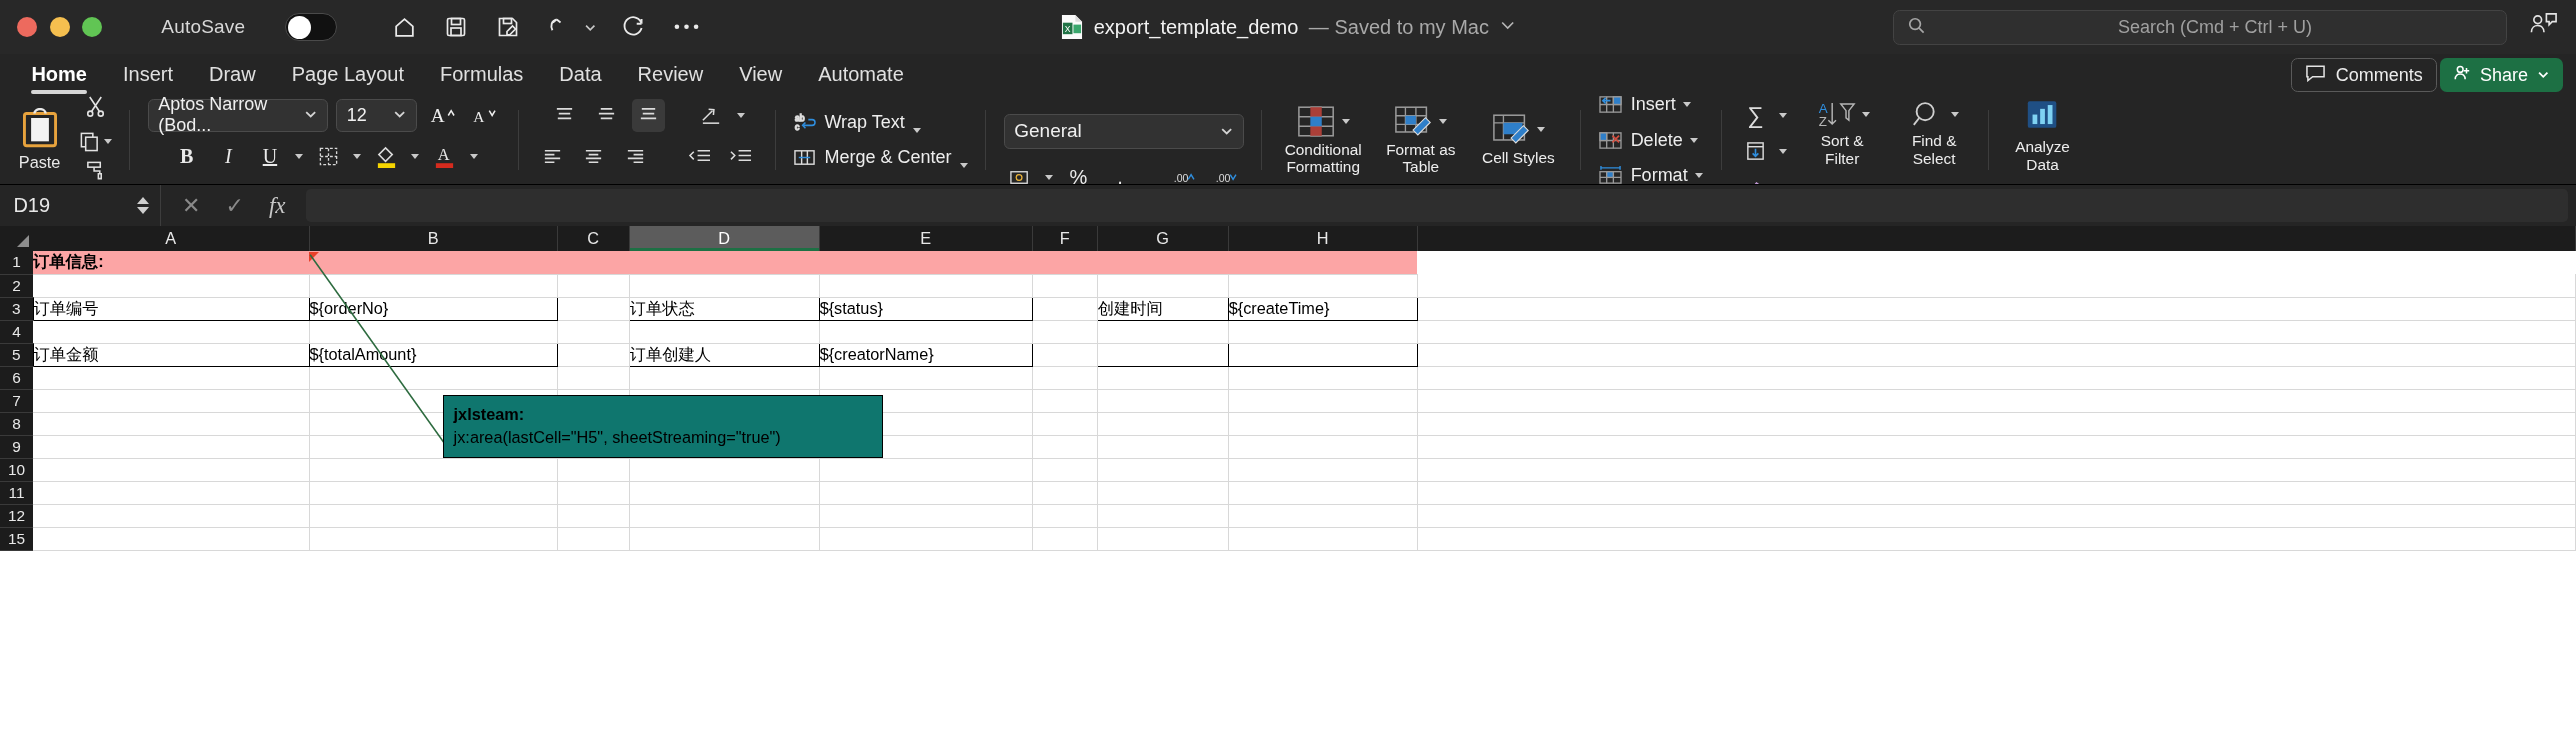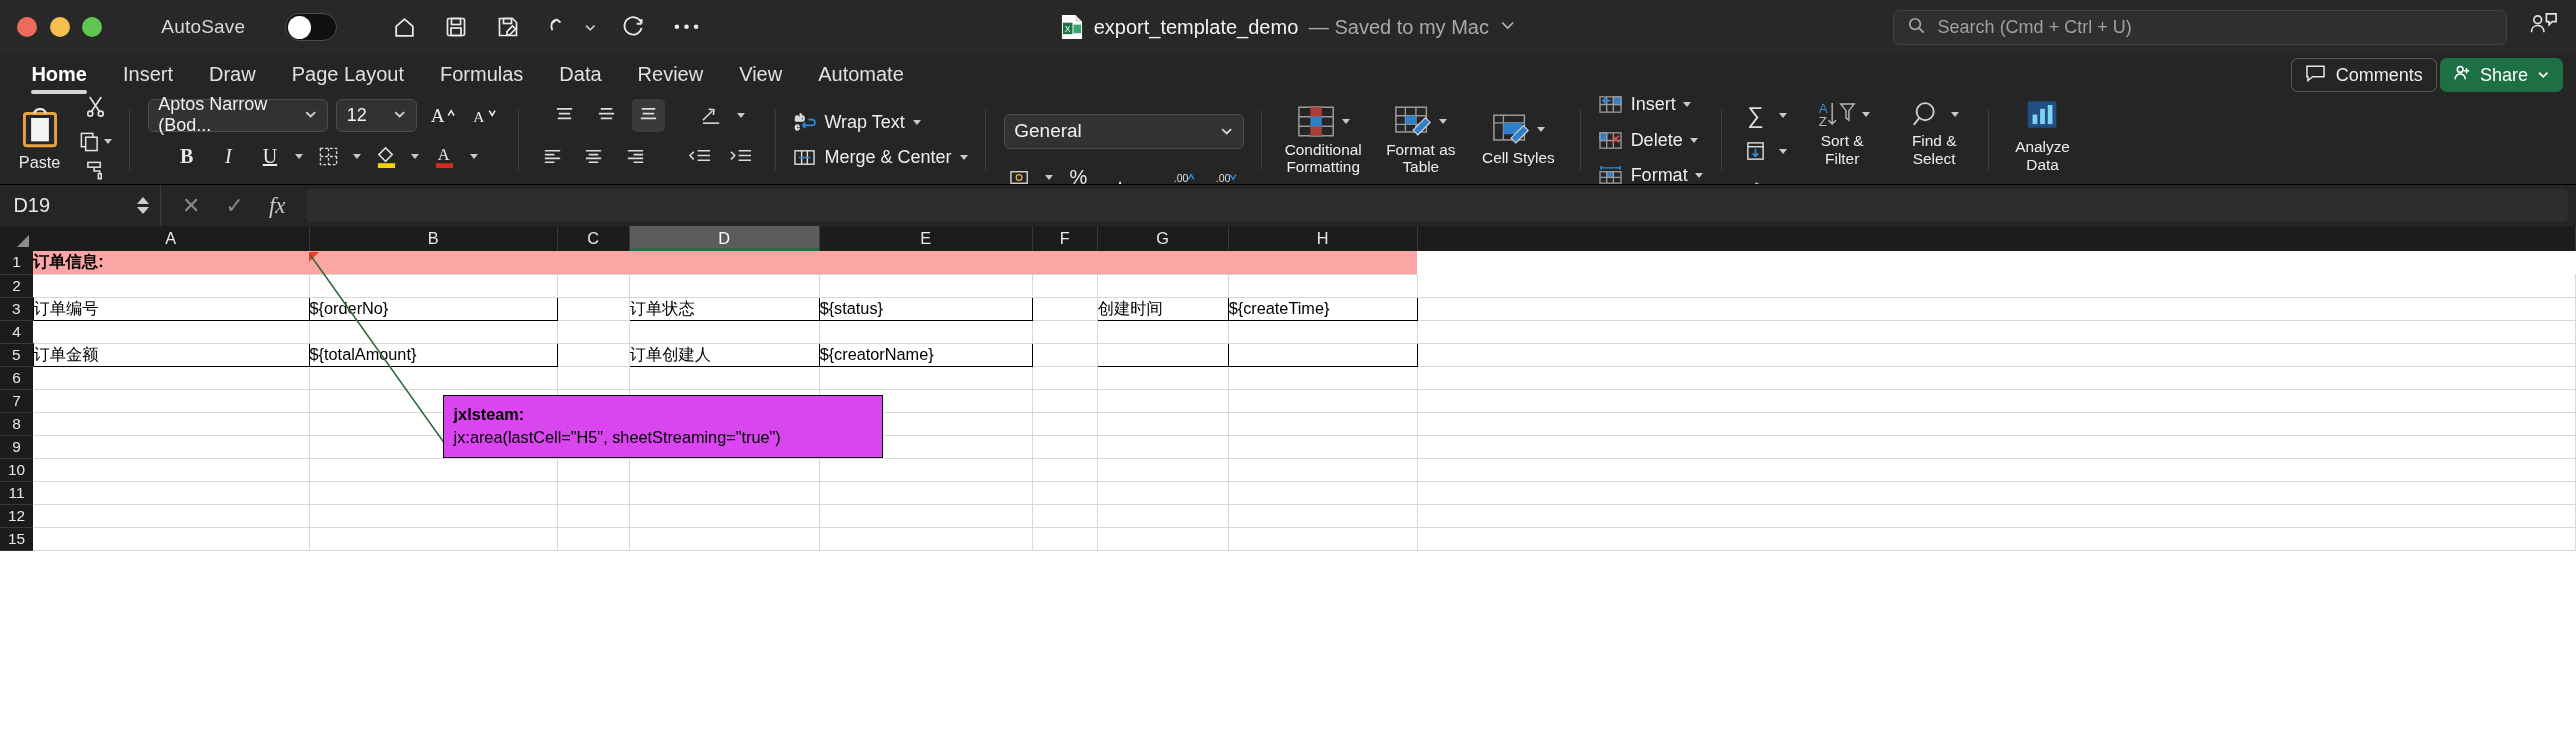--- a/index.html
+++ b/index.html
@@ -40,21 +40,21 @@
   .doc-title .saved { color: #a9a9a9; font-size: 20px; }
   .xlsx-ico { width: 22px; height: 26px; position: relative; }
 
   .title-right { margin-left: auto; display: flex; align-items: center; gap: 21px; }
   .searchbox {
     width: 614px; height: 35px; background: #2f2f2f; border: 1px solid #434343;
     border-radius: 6.7px; display: flex; align-items: center; padding: 0 13.4px; gap: 11.5px;
   }
   .searchbox input {
     background: transparent; border: none; outline: none; color: #cfcfcf;
-    font-size: 18px; font-family: "Liberation Sans", sans-serif; width: 100%;
+    font-size: 18px; font-family: "Liberation Sans", sans-serif; width: 100%; text-align: center;
   }
   .searchbox input::placeholder { color: #a0a0a0; }
 
   
   .tabsbar {
     height: 42px; background: #252525; display: flex; align-items: flex-end;
     padding: 0 13.4px; gap: 0; flex: 0 0 42px;
   }
   .tab {
     position: relative; color: #e0e0e0; font-size: 20px; padding: 0 18px 9.6px 18px; cursor: default;
@@ -100,21 +100,21 @@
   .combo.fontsize { width: 81px; }
   .combo.numfmt { width: 240px; height: 35px; font-size: 19px; }
   .sq { width: 33px; height: 33px; display: flex; align-items: center; justify-content: center;
         color: #eaeaea; font-size: 20px; border-radius: 4.8px; }
   .sq.bold { font-weight: bold; font-family: "Liberation Serif", serif; }
   .sq.ital { font-style: italic; font-family: "Liberation Serif", serif; }
   .sq.under { text-decoration: underline; font-family: "Liberation Serif", serif; }
   .sq.active-fill { background: #3a3a3a; }
 
   .align-grid { display: flex; flex-direction: column; gap: 8.6px; }
-  .wrap-btn { display: flex; align-items: center; gap: 8.6px; color: #eee; font-size: 18px; }
+  .wrap-btn { display: flex; align-items: flex-end; gap: 8.6px; color: #eee; font-size: 18px; }
 
   .bigbtn { display: flex; flex-direction: column; align-items: center; gap: 2.9px; width: 88px; }
   .bigbtn .lbl { color: #ededed; font-size: 15.4px; text-align: center; line-height: 1.12; }
   .listbtn { display: flex; align-items: center; gap: 7.7px; color: #ededed; font-size: 18px; height: 27px; }
 
   .editgrp { display: flex; flex-direction: column; gap: 3.8px; }
   .edit-row { display: flex; align-items: center; gap: 6.7px; }
 
   
   .fbar {
@@ -162,21 +162,21 @@
   td.cell.noborder { border-right: none; border-bottom: none; }
   .lastcol { border-right: none; }
 
   
   .cmt-marker {
     position: absolute; width: 0; height: 0;
     border-top: 10.6px solid #e8402a; border-right: 10.6px solid transparent;
   }
   .cmt-line { position: absolute; pointer-events: none; }
   .cmt-box {
-    position: absolute; background: #d946ef; border: 1.9px solid #000;
+    position: absolute; background: #0f766e; border: 1.9px solid #000;
     padding: 6.7px 9.6px; font-size: 16.3px; color: #000; line-height: 1.45;
     font-family: "Liberation Sans", sans-serif;
   }
   .cmt-box .who { font-weight: bold; }
 </style>
 </head>
 <body>
 
 <div class="app">
 

